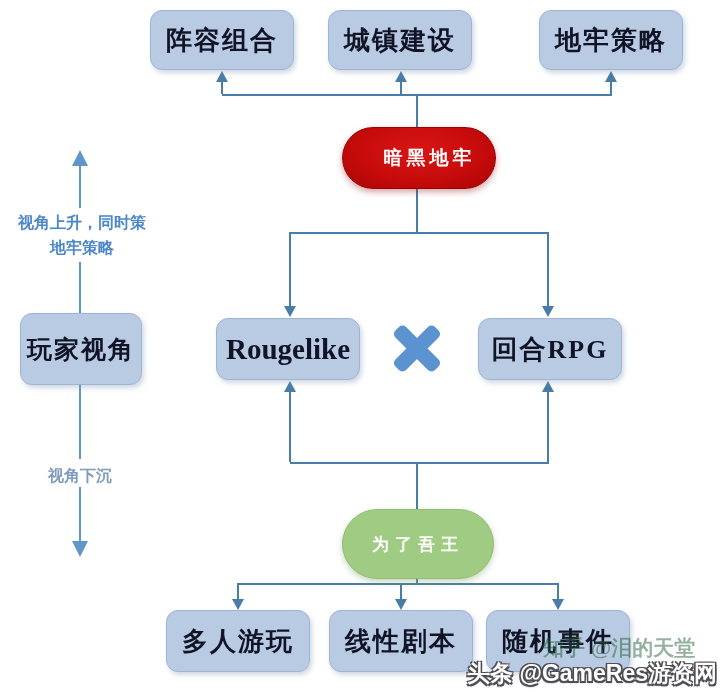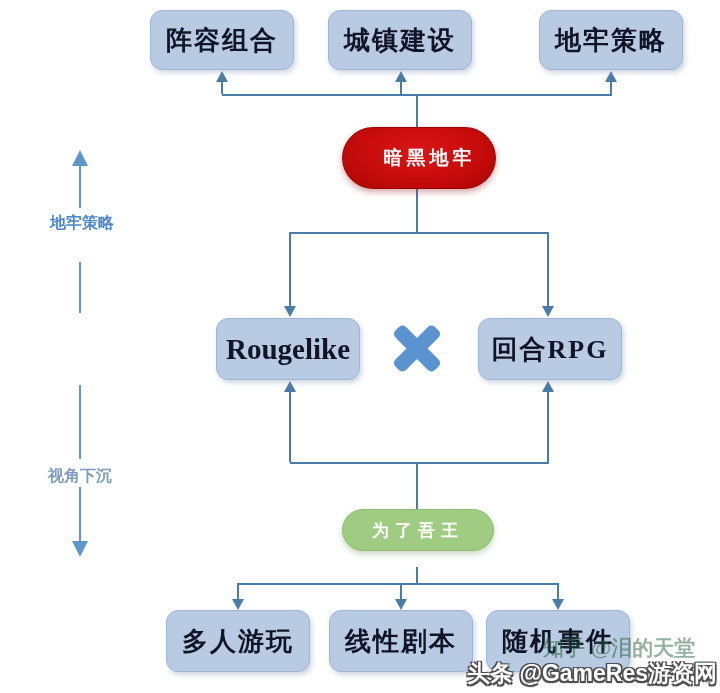--- a/index.html
+++ b/index.html
@@ -103,21 +103,21 @@
     <span>回合RPG</span>
   </div>
 
   <div class="vline" style="left:289px;top:392px;height:70px"></div>
   <div class="ah up" style="left:284px;top:381px"></div>
   <div class="vline" style="left:547px;top:392px;height:70px"></div>
   <div class="ah up" style="left:542px;top:381px"></div>
   <div class="hline" style="left:290px;top:462px;width:259px"></div>
   <div class="vline" style="left:416px;top:462px;height:48px"></div>
 
-  <div class="pill pill-green" style="left:342px;top:509px;width:152px;height:42px">
+  <div class="pill pill-green" style="left:342px;top:509px;width:152px;height:70px">
     <span>为了吾王</span>
   </div>
 
   <div class="vline" style="left:416px;top:567px;height:17px"></div>
   <div class="hline" style="left:237px;top:583px;width:322px"></div>
   <div class="vline" style="left:237px;top:583px;height:17px"></div>
   <div class="ah down" style="left:232px;top:599px"></div>
   <div class="vline" style="left:400px;top:583px;height:17px"></div>
   <div class="ah down" style="left:395px;top:599px"></div>
   <div class="vline" style="left:557px;top:583px;height:17px"></div>
@@ -129,23 +129,27 @@
   <div class="node" style="left:329px;top:610px;width:144px;height:62px">
     <span>线性剧本</span>
   </div>
   <div class="node" style="left:486px;top:610px;width:144px;height:62px">
     <span>随机事件</span>
   </div>
 
   <div class="ah big up" style="left:72px;top:150px"></div>
   <div class="vline lt" style="left:79px;top:166px;height:42px"></div>
   <div class="annot blue" style="left:4px;top:210px;width:156px">
+    <div>视角上升，同时策</div>
     <div>地牢策略</div>
   </div>
   <div class="vline lt" style="left:79px;top:262px;height:51px"></div>
+  <div class="node" style="left:20px;top:313px;width:122px;height:72px">
+    <span style="font-size:25px">玩家视角</span>
+  </div>
   <div class="vline lt" style="left:79px;top:385px;height:74px"></div>
   <div class="annot grayblue" style="left:10px;top:463px;width:140px">
     <div>视角下沉</div>
   </div>
   <div class="vline lt" style="left:79px;top:487px;height:54px"></div>
   <div class="ah big down" style="left:72px;top:541px"></div>
 
   <div class="wm-secondary">知乎 @泪的天堂</div>
   <div class="wm-primary">头条 @GameRes游资网</div>
 

